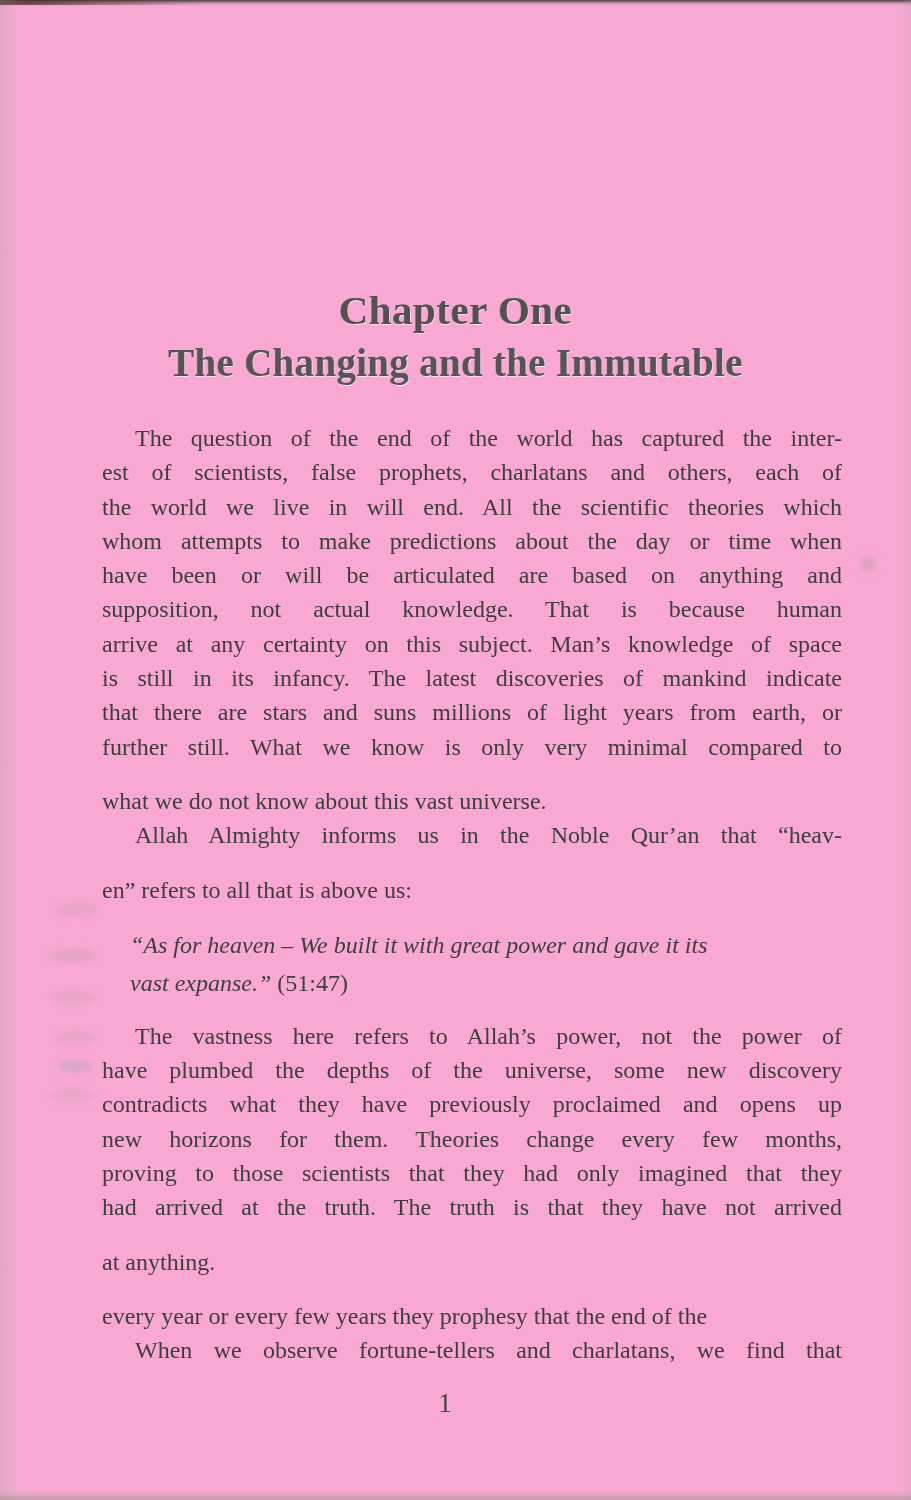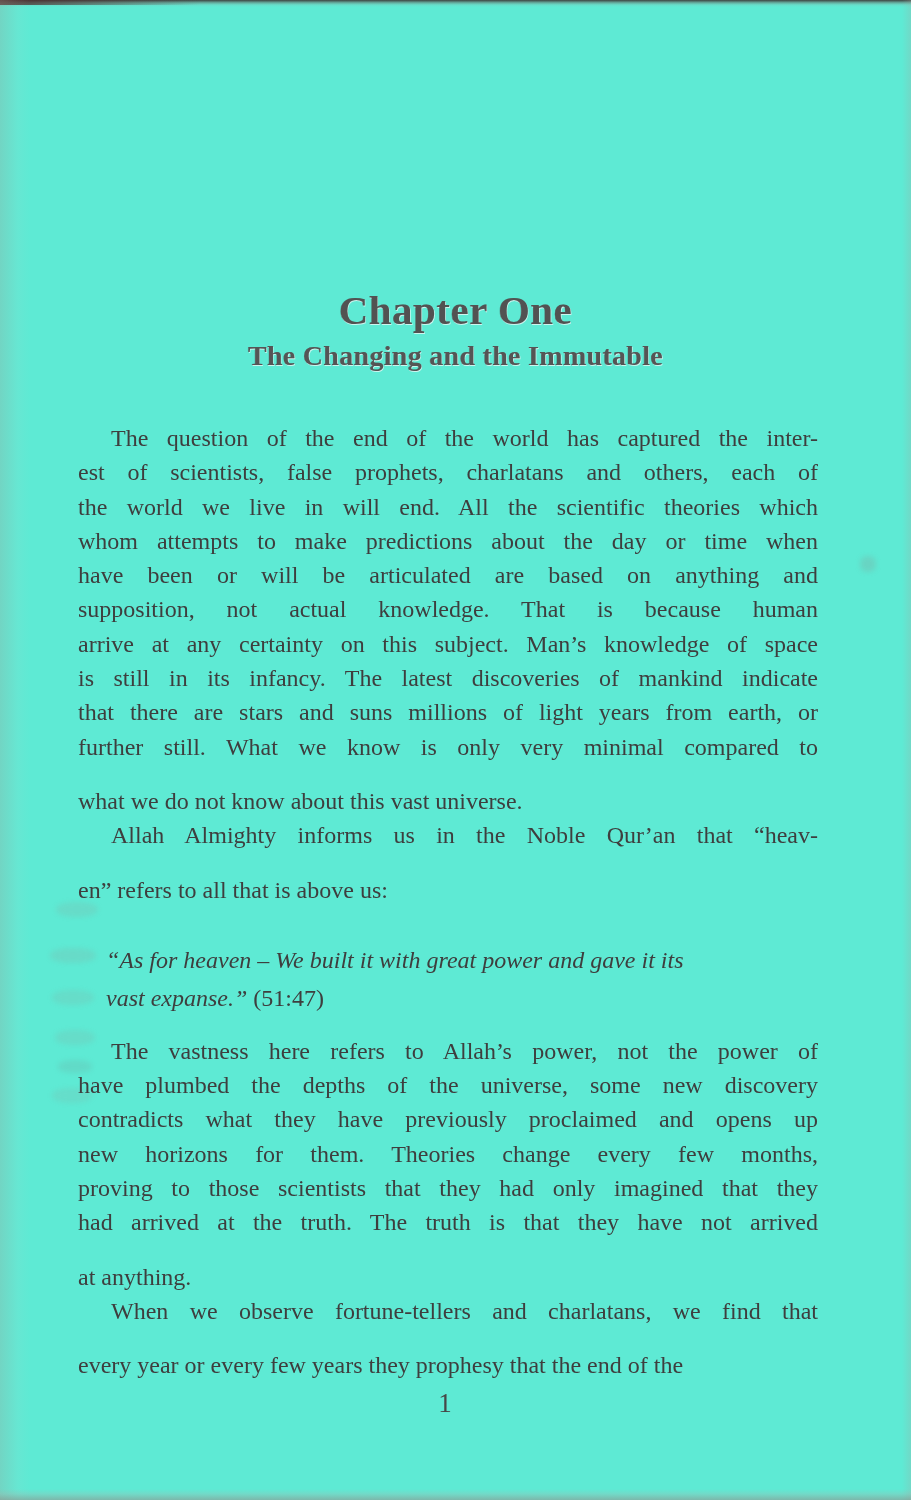--- a/index.html
+++ b/index.html
@@ -2,21 +2,21 @@
 <html><head>
 <meta charset="utf-8">
 <style>
   * { margin: 0; padding: 0; box-sizing: border-box; }
   html, body { background: #ffffff; }
 
   .page {
     position: relative;
     width: 911px;
     height: 1500px;
-    background: #5eead4;
+    background: #f9a8d4;
     overflow: hidden;
     font-family: "Liberation Serif", serif;
     color: #3d3d3d;
   }
 
   
   .top-edge {
     position: absolute; top: 0; left: 0; width: 100%; height: 7px;
     background: linear-gradient(to bottom,
       rgba(58,50,50,0.9) 0%, rgba(110,100,98,0.45) 40%, rgba(160,152,148,0.15) 70%, transparent 100%);
@@ -50,40 +50,40 @@
     position: absolute; top: 286px; left: 0; width: 100%;
     text-align: center;
     font-size: 41px; font-weight: bold;
     color: #525252;
     letter-spacing: 0.5px;
     text-shadow: 0.6px 0.6px 0 rgba(250,250,250,0.7), -0.4px -0.4px 0 rgba(70,70,70,0.35);
   }
   .chapter-subheading {
     position: absolute; top: 340px; left: 0; width: 100%;
     text-align: center;
-    font-size: 28px; font-weight: bold;
+    font-size: 39px; font-weight: bold;
     color: #555555;
     letter-spacing: 0.3px;
     text-shadow: 0.6px 0.6px 0 rgba(250,250,250,0.7), -0.4px -0.4px 0 rgba(70,70,70,0.35);
   }
 
   .text-col {
     position: absolute;
-    top: 421px; left: 78px;
+    top: 421px; left: 102px;
     width: 740px;
     font-size: 24px;
     line-height: 34.3px;
     color: #3e3e3e;
   }
   .para .line { text-align: justify; text-align-last: justify; }
   .para .line.last { text-align-last: left; margin-top: 20px; }
   .para .line.indent { text-indent: 33px; }
 
   .quote {
-    margin: 34px 58px 17px 28px;
+    margin: 19px 58px 17px 28px;
     font-style: italic;
     font-size: 24px;
     line-height: 38px;
   }
   .quote .line { text-align: left; }
   .quote .ref { font-style: normal; }
 
   .page-number {
     position: absolute;
     top: 1388px; left: 0; width: 890px;
@@ -140,20 +140,20 @@
       <div class="para">
         <div class="line indent">The vastness here refers to Allah’s power, not the power of</div>
         <div class="line">have plumbed the depths of the universe, some new discovery</div>
         <div class="line">contradicts what they have previously proclaimed and opens up</div>
         <div class="line">new horizons for them. Theories change every few months,</div>
         <div class="line">proving to those scientists that they had only imagined that they</div>
         <div class="line">had arrived at the truth. The truth is that they have not arrived</div>
         <div class="line last">at anything.</div>
       </div>
       <div class="para">
+        <div class="line last">every year or every few years they prophesy that the end of the</div>
         <div class="line indent">When we observe fortune-tellers and charlatans, we find that</div>
-        <div class="line last">every year or every few years they prophesy that the end of the</div>
       </div>
     </div>
 
   <div class="page-number">1</div>
 
 </div>
 
 </body></html>

